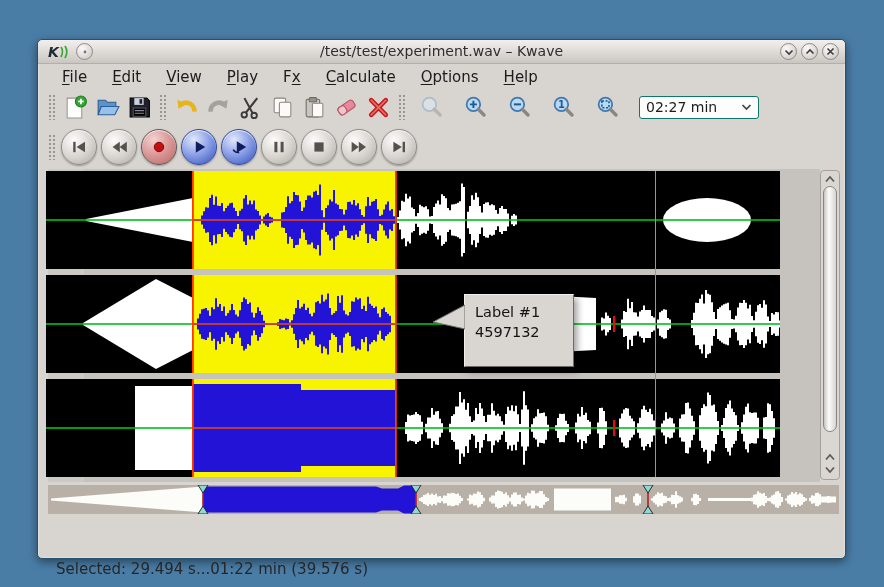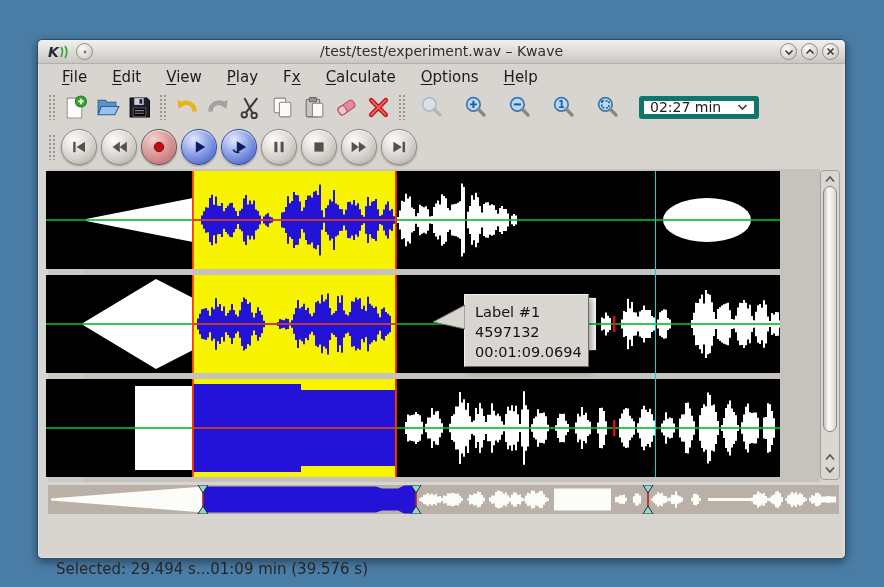--- a/index.html
+++ b/index.html
@@ -36,21 +36,21 @@
                   display:flex; align-items:center; }
   .grip { width:7px; height:26px; margin:0 4px;
           background-image:radial-gradient(circle, #9a958e 1px, transparent 1.4px);
           background-size:4px 4px; }
   .ibtn { width:30px; height:30px; display:flex; align-items:center; justify-content:center;
           border-radius:3px; margin:0 1px; }
   .ibtn svg { width:25px; height:25px; }
   .ibtn.disabled { opacity:.5; }
   .zgap { margin:0 7px; }
   #zoom-combo { width:120px; height:23px; margin-left:10px; background:#fdfdfc;
-                border:5px solid #0f766e; border-radius:3px; display:flex; align-items:center;
+                border:1px solid #0f766e; border-radius:3px; display:flex; align-items:center;
                 padding:0 6px; font-size:14px; color:#1c1c1c; }
   #zoom-combo span { flex:1; }
 
   .tbtn { width:36px; height:36px; border-radius:50%; margin:0 2px;
           background:radial-gradient(circle at 35% 30%, #fcfcfb, #d6d2cd 55%, #afaba5 95%);
           border:1px solid #8e8a84; display:flex; align-items:center; justify-content:center;
           box-shadow:inset 0 1px 1px rgba(255,255,255,.8), 0 1px 2px rgba(0,0,0,.3); }
   .tbtn svg { width:20px; height:20px; fill:#55524e; }
   .tbtn.blue { background:radial-gradient(circle at 35% 28%, #e2e8fc, #8fa3e8 45%, #4a66c8 85%, #3a52a8); border-color:#334c98; }
   .tbtn.red  { background:radial-gradient(circle at 35% 28%, #f3d2d2, #dc9a9a 45%, #bf6f6f 90%); border-color:#5d5a56; }
@@ -64,21 +64,21 @@
   #cyanline { position:absolute; width:1px; background:#00d8d8; }
 
   
   #vscroll { position:absolute; left:782px; top:130px; width:20px; height:310px;
              background:#dad6d2; border:1px solid #a5a09a; border-radius:4px; }
   #vthumb { position:absolute; left:2px; top:15px; width:14px; height:246px; border-radius:8px;
             background:linear-gradient(90deg,#c9c5c0,#fcfcfb 40%,#d8d4d0); border:1px solid #8a8680; }
   .sarrow { position:absolute; left:4px; width:10px; height:8px; }
 
   
-  #tooltip { position:absolute; left:464px; top:294px; width:125px; height:73px;
+  #tooltip { position:absolute; left:464px; top:294px; width:110px; height:73px;
              background:#d9d5d1; border-top:1px solid #f2f0ee; border-left:1px solid #f2f0ee;
              border-right:1px solid #6e6a66; border-bottom:1px solid #6e6a66;
              box-shadow:3px 4px 7px rgba(0,0,0,.4); padding:7px 0 0 10px;
              font-size:14.5px; color:#141414; line-height:1.38; z-index:30; }
   #tooltip-arrow { position:absolute; left:433px; top:303px; z-index:31; }
   #statusbar { position:absolute; left:0; right:0; top:513px; height:39px; }
   #status-text { position:absolute; left:18px; top:7px; font-size:15px; color:#262626; }
 </style>
 </head>
 <body>
@@ -337,21 +337,21 @@
           <rect x="367.2" y="0" width="1.6" height="29" fill="#b32020"></rect>
           <polygon points="363,0 373,0 368,8" fill="#8fd8d8" stroke="#1d1d1d" stroke-width="0.9"></polygon>
           <polygon points="363,29 373,29 368,21" fill="#8fd8d8" stroke="#1d1d1d" stroke-width="0.9"></polygon>
           <rect x="599.2" y="0" width="1.6" height="29" fill="#b32020"></rect>
           <polygon points="595,0 605,0 600,8" fill="#8fd8d8" stroke="#1d1d1d" stroke-width="0.9"></polygon>
           <polygon points="595,29 605,29 600,21" fill="#8fd8d8" stroke="#1d1d1d" stroke-width="0.9"></polygon>
         </svg>
     </div>
 
     <div id="statusbar">
-      <div id="status-text">Selected: 29.494 s...01:09 min (39.576 s)</div>
+      <div id="status-text">Selected: 29.494 s...01:22 min (39.576 s)</div>
     </div>
   </div>
 
   <div id="tracks-layer">
       <div class="track" style="top: 171px;">
         <svg width="734" height="98">
           <rect x="0" y="0" width="734" height="98" fill="#000000"></rect>
           <rect x="147" y="0" width="203" height="98" fill="#f8f400"></rect>
           <polygon points="40,48 147,27 147,71 40,50" fill="#ffffff"></polygon>
           <ellipse cx="661" cy="49" rx="44" ry="22" fill="#ffffff"></ellipse>
@@ -395,15 +395,14 @@
     </div>
 
   <div id="cyanline" style="left:655px; top:171px; height:306px;"></div>
 
   <svg id="tooltip-arrow" width="32" height="28">
     <polygon points="32,2 32,26 0,19" fill="#d9d5d1" stroke="#6e6a66" stroke-width="1"></polygon>
   </svg>
   <div id="tooltip">
     <div>Label #1</div>
     <div>4597132</div>
-    <div>00:01:09.0694</div>
   </div>
 </div>
 
 </body></html>

